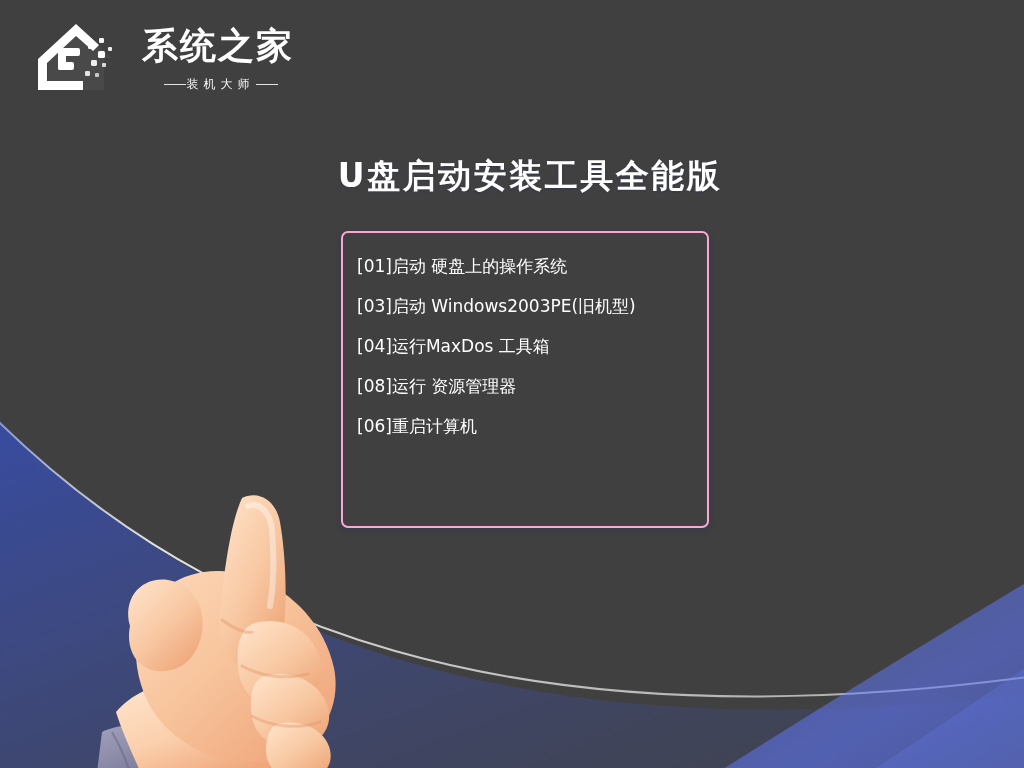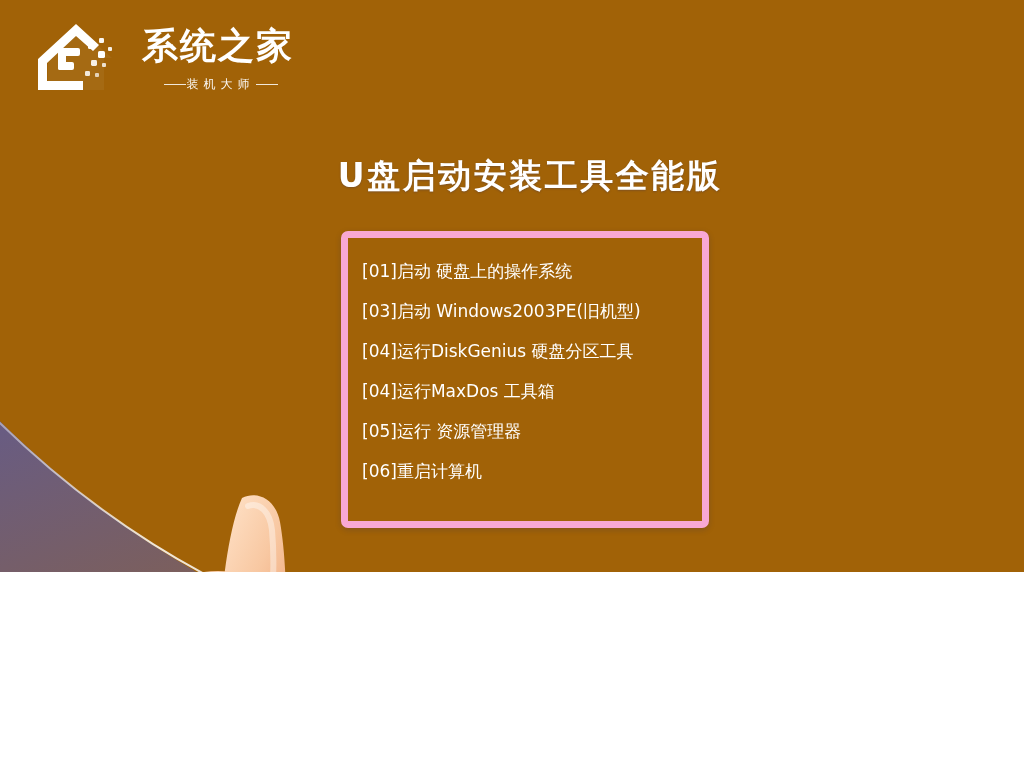--- a/index.html
+++ b/index.html
@@ -2,22 +2,22 @@
 <html><head>
 <meta charset="utf-8">
 <title>U盘启动安装工具全能版</title>
 <style>
   * { margin:0; padding:0; box-sizing:border-box; }
   html, body {
     width:1024px; height:768px; overflow:hidden;
     font-family:"Liberation Sans","DejaVu Sans",sans-serif;
   }
   #screen {
-    position:relative; width:1024px; height:572px;
-    background:#a16207;
+    position:relative; width:1024px; height:768px;
+    background:#404040;
     overflow:hidden;
   }
 
   
   .bg-layer { position:absolute; inset:0; overflow:hidden; pointer-events:none; }
 
   
   #logo-block {
     position:absolute; left:36px; top:18px;
     display:flex; align-items:center; gap:14px;
@@ -47,21 +47,21 @@
     letter-spacing:2.5px;
     font-family:"DejaVu Sans","Liberation Sans",sans-serif;
     text-shadow:0 1px 2px rgba(20,30,120,.25);
     margin-left:36px;
   }
 
   
   #boot-menu {
     position:absolute; left:341px; top:231px;
     width:368px; height:297px;
-    border:7px solid #f9a8d4; border-radius:7px;
+    border:2px solid #f9a8d4; border-radius:7px;
     padding:16px 0 0 0;
     box-shadow:0 2px 6px rgba(10,25,110,.18);
   }
   .menu-item {
     height:34px; line-height:34px;
     margin:0 6px 6px 6px;
     padding:0 8px;
     color:#ffffff; font-size:17px; white-space:nowrap;
     font-family:"DejaVu Sans","Liberation Sans",sans-serif;
     border-radius:1px;
@@ -147,23 +147,22 @@
         <span class="dash"></span>
       </div>
     </div>
   </div>
 
   <div id="app-title">U盘启动安装工具全能版</div>
 
   <div id="boot-menu">
     <div class="menu-item">[01]启动 硬盘上的操作系统</div>
     <div class="menu-item">[03]启动 Windows2003PE(旧机型)</div>
-    <div class="menu-item">[04]运行DiskGenius 硬盘分区工具</div>
     <div class="menu-item">[04]运行MaxDos 工具箱</div>
-    <div class="menu-item">[05]运行 资源管理器</div>
+    <div class="menu-item">[08]运行 资源管理器</div>
     <div class="menu-item">[06]重启计算机</div>
   </div>
 
   <div id="hand-illustration">
     <svg width="300" height="300" viewBox="0 0 300 300" xmlns="http://www.w3.org/2000/svg">
       <defs>
         <linearGradient id="skinA" x1="0" y1="0" x2="1" y2="1">
           <stop offset="0%" stop-color="#ffd9bb"></stop>
           <stop offset="45%" stop-color="#f7c49c"></stop>
           <stop offset="100%" stop-color="#ef9f75"></stop>

